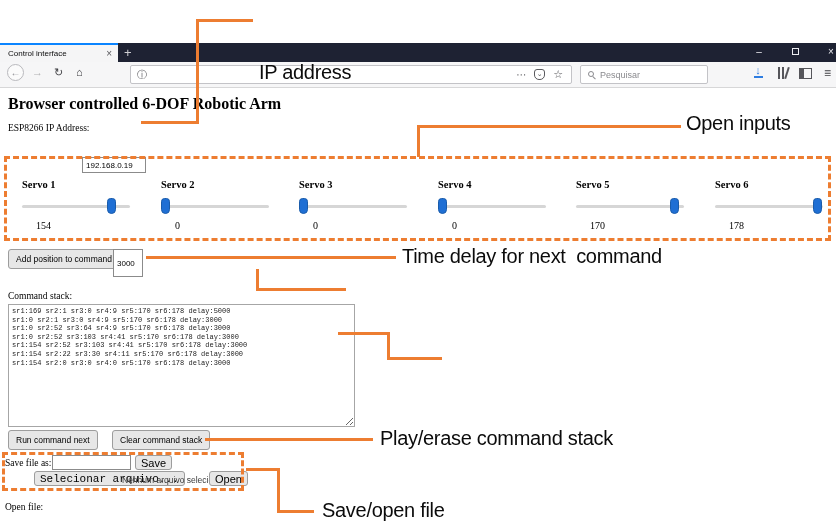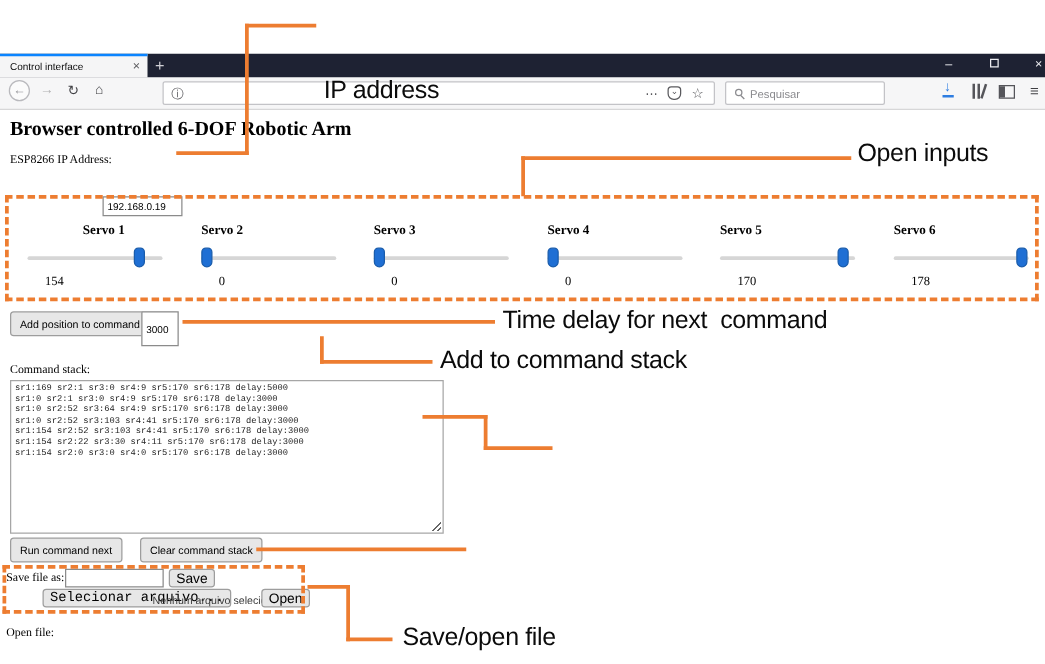--- a/index.html
+++ b/index.html
@@ -140,21 +140,21 @@
       <i></i>
     </span>
   <div class="menu-icon">≡</div>
 
   <div class="page-title">Browser controlled 6-DOF Robotic Arm</div>
 
   <div class="ser-label" style="left:8px; top:123px;">ESP8266 IP Address:</div>
   <input class="tinput" style="left: 82px; top: 119px; width: 64px; height: 16px; margin-top: 38px;" value="192.168.0.19">
 
   <div id="servo-grid">
-      <div class="servo-col" style="left: 22px; text-align: center;">
+      <div class="servo-col" style="left: 22px;">
         <div class="servo-label">Servo 1</div>
         <div class="servo-slider">
           <div class="servo-track"></div>
           <div class="servo-thumb" style="left:85px"></div>
         </div>
         <div class="servo-value">154</div>
       </div>
       <div class="servo-col" style="left: 161px;">
         <div class="servo-label">Servo 2</div>
         <div class="servo-slider">
@@ -229,28 +229,28 @@
   <div class="vline" style="left:196px; top:19px; width:3px; height:105px;"></div>
   <div class="hline" style="left:141px; top:121px; width:58px; height:3px;"></div>
 
   <div class="anno" style="left:686px; top:112px;">Open inputs</div>
   <div class="hline" style="left:417px; top:125px; width:264px; height:3px;"></div>
   <div class="vline" style="left:417px; top:125px; width:3px; height:32px;"></div>
 
   <div class="anno" style="left:402px; top:245px;">Time delay for next  command</div>
   <div class="hline" style="left:146px; top:256px; width:250px; height:3px;"></div>
 
-  <div class="anno" style="left:352px; top:277px;">Add to command stack</div>
   <div class="vline" style="left:256px; top:269px; width:3px; height:22px;"></div>
   <div class="hline" style="left:256px; top:288px; width:90px; height:3px;"></div>
 
   <div class="hline" style="left:338px; top:332px; width:52px; height:3px;"></div>
   <div class="vline" style="left:387px; top:332px; width:3px; height:28px;"></div>
   <div class="hline" style="left:387px; top:357px; width:55px; height:3px;"></div>
 
+  <div class="anno" style="left:380px; top:427px;">Play/erase command stack</div>
   <div class="hline" style="left:205px; top:438px; width:168px; height:3px;"></div>
 
   <div class="anno" style="left:322px; top:499px;">Save/open file</div>
   <div class="hline" style="left:246px; top:468px; width:34px; height:3px;"></div>
   <div class="vline" style="left:277px; top:468px; width:3px; height:45px;"></div>
   <div class="hline" style="left:277px; top:510px; width:37px; height:3px;"></div>
 
 </div>
 
 </body></html>

